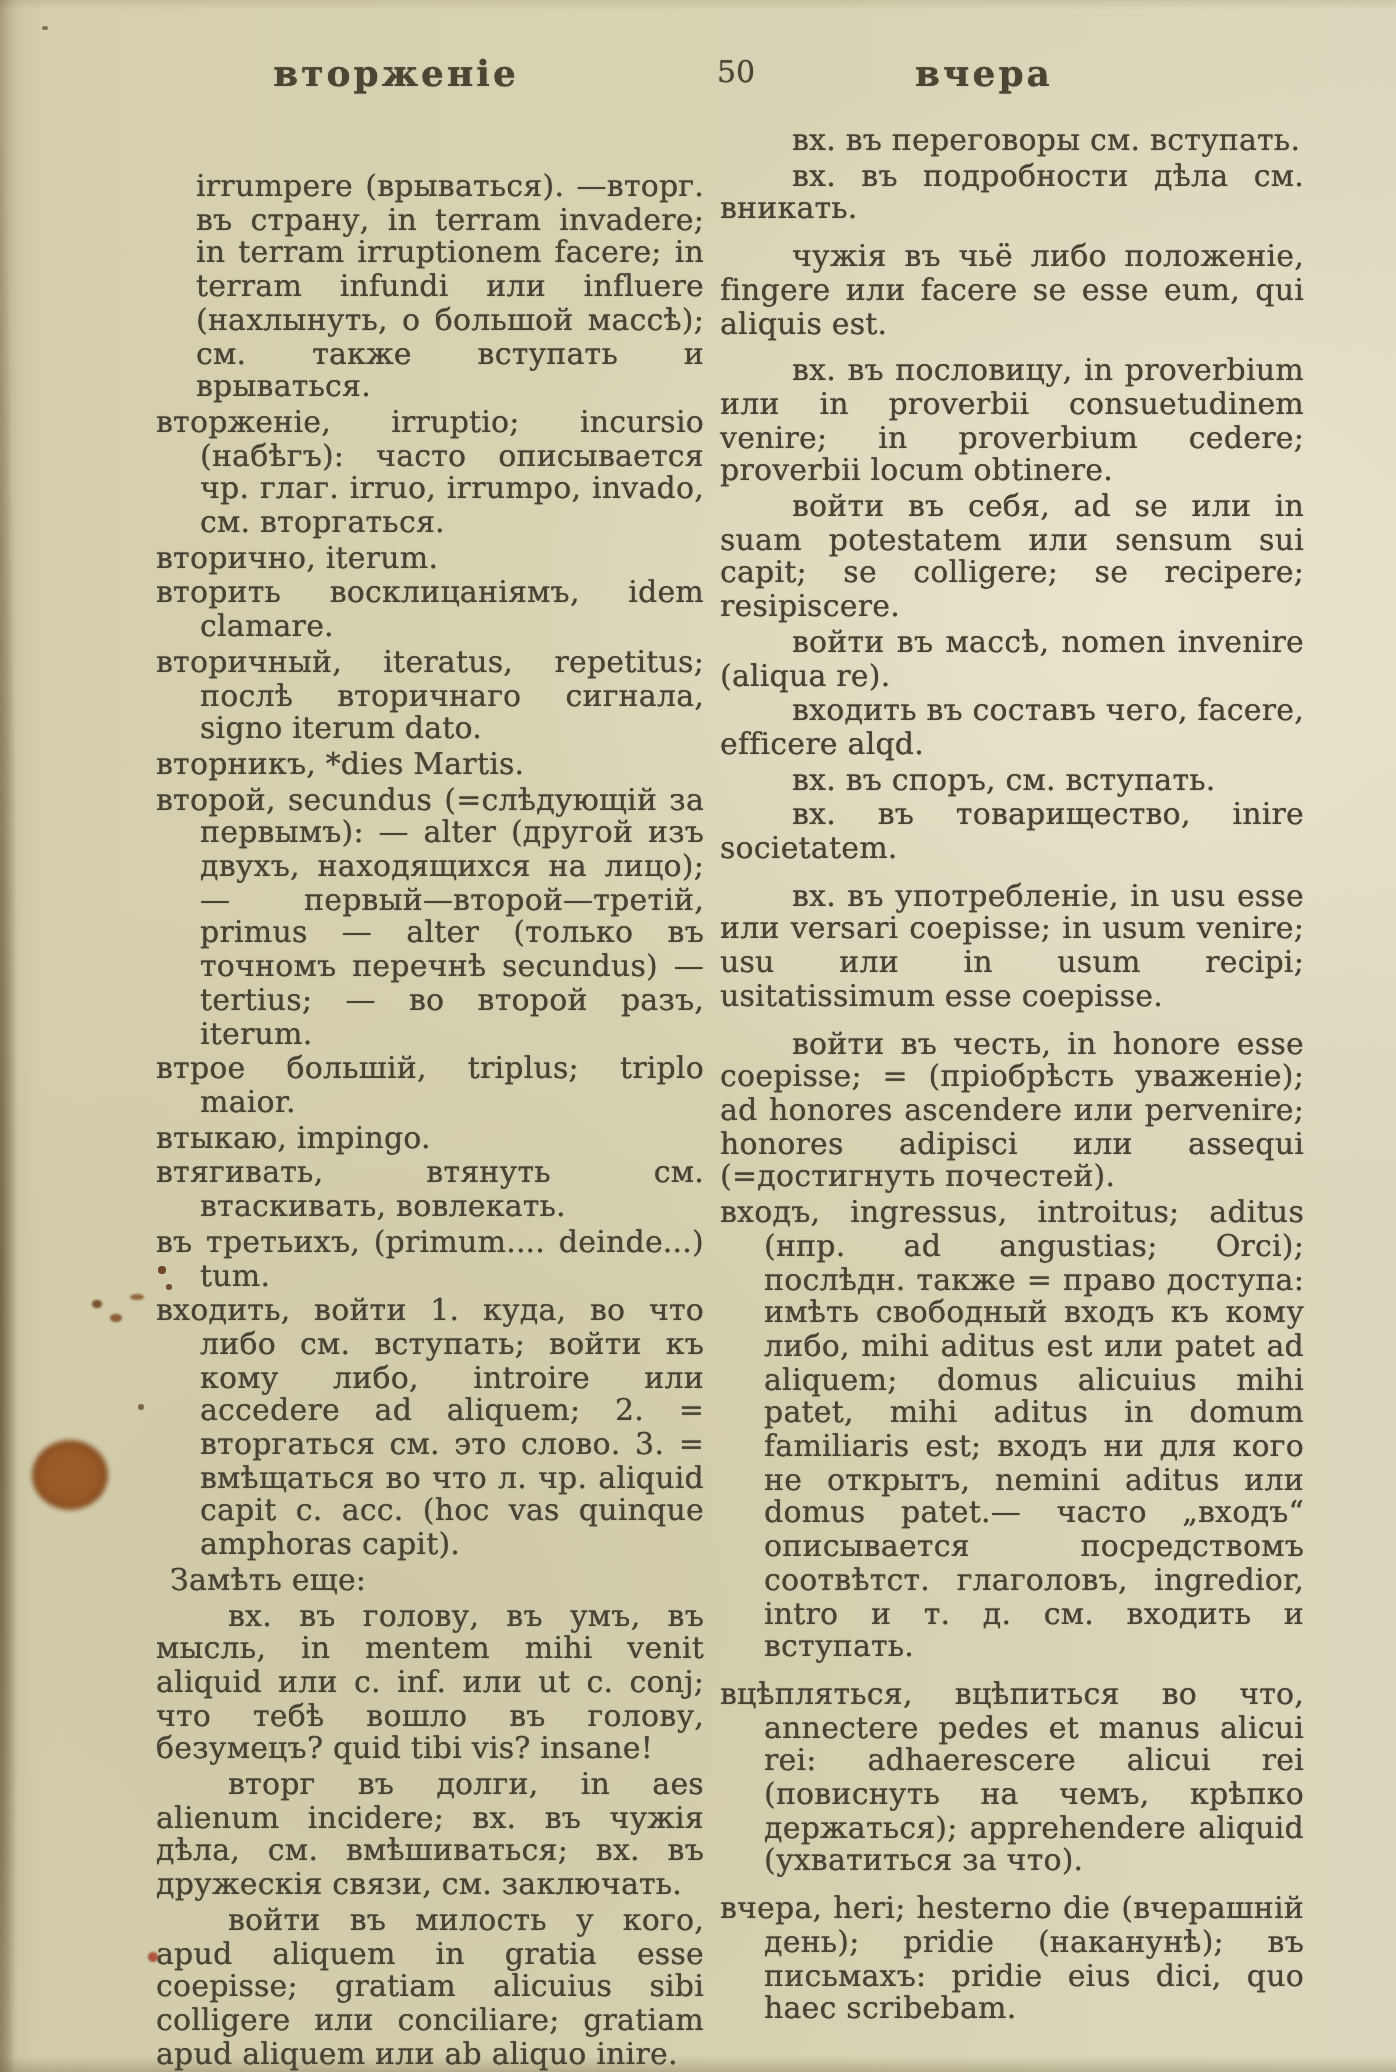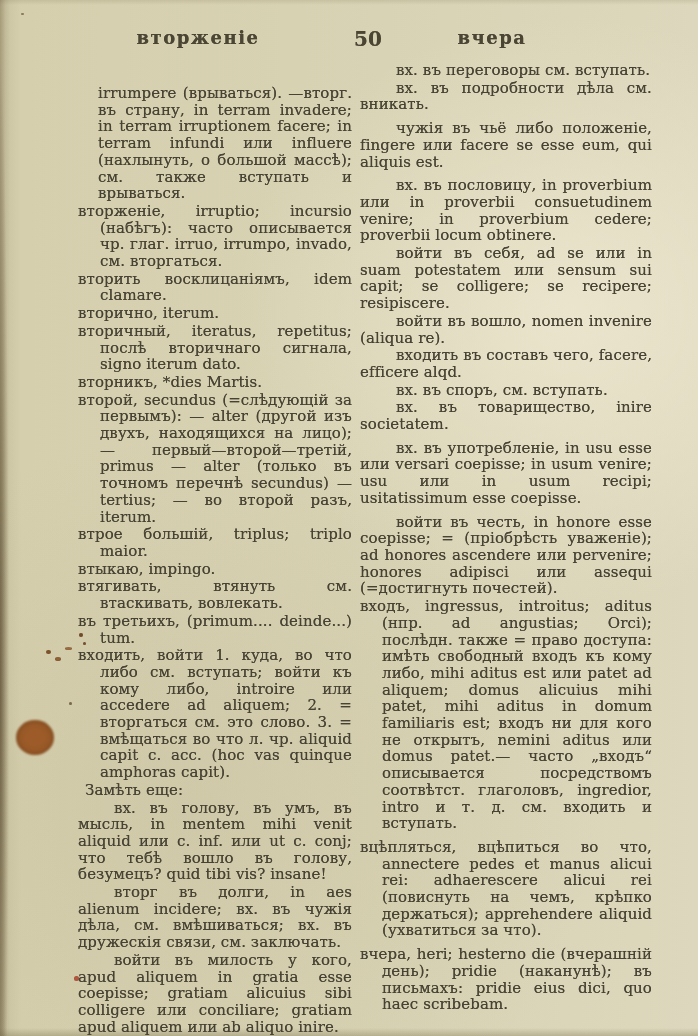--- a/index.html
+++ b/index.html
@@ -24,21 +24,21 @@
   }
   .edge-top{
     position:absolute;left:0;top:0;width:100%;height:5px;pointer-events:none;
     background:linear-gradient(180deg, rgba(105,95,62,.15), rgba(105,95,62,0));
   }
   .running-head{position:absolute;top:27px;left:0;width:100%;height:20px;}
   .rh{position:absolute;transform:translateX(-50%);white-space:nowrap;
       font-weight:bold;font-size:18px;letter-spacing:1.5px;color:#4b4634;
       text-shadow:0 0 .5px rgba(60,55,40,.7);}
   .rh-left{left:198px;}
-  .rh-num{left:368px;font-weight:bold;letter-spacing:0;font-size:20px;}
+  .rh-num{left:368px;font-weight:normal;letter-spacing:0;font-size:15px;}
   .rh-right{left:492px;}
   .col{position:absolute;top:58px;text-align:justify;
        font-size:15px;line-height:16.7px;letter-spacing:.1px;
        text-shadow:0 0 .5px rgba(62,57,42,.75);}
   .col-left{left:78px;width:274px;}
   .col-right{left:360px;width:292px;top:62px;}
   .para{margin:0 0 1px 0;}
   .entry{padding-left:22px;text-indent:-22px;}
   .sub{text-indent:36px;}
   .cont{padding-left:20px;margin-top:27px;}
@@ -57,43 +57,43 @@
   <header class="running-head">
     <span class="rh rh-left">вторженіе</span>
     <span class="rh rh-num">50</span>
     <span class="rh rh-right">вчера</span>
   </header>
 
   <main>
     <section class="col col-left">
         <p class="para cont">irrumpere (врываться). —вторг. въ страну, in terram invadere; in terram irruptionem facere; in terram infundi или influere (нахлынуть, о большой массѣ); см. также вступать и врываться.</p>
         <p class="para entry">вторженіе, irruptio; incursio (набѣгъ): часто описывается чр. глаг. irruo, irrumpo, invado, см. вторгаться.</p>
+        <p class="para entry">вторично, iterum.</p>
         <p class="para entry">вторить восклицаніямъ, idem clamare.</p>
-        <p class="para entry">вторично, iterum.</p>
         <p class="para entry">вторичный, iteratus, repetitus; послѣ вторичнаго сигнала, signo iterum dato.</p>
         <p class="para entry">вторникъ, *dies Martis.</p>
         <p class="para entry">второй, secundus (=слѣдующій за первымъ): — alter (другой изъ двухъ, находящихся на лицо); — первый—второй—третій, primus — alter (только въ точномъ перечнѣ secundus) — tertius; — во второй разъ, iterum.</p>
         <p class="para entry">втрое большій, triplus; triplo maior.</p>
         <p class="para entry">втыкаю, impingo.</p>
         <p class="para entry">втягивать, втянуть см. втаскивать, вовлекать.</p>
         <p class="para entry">въ третьихъ, (primum.... deinde...) tum.</p>
         <p class="para entry">входить, войти 1. куда, во что либо см. вступать; войти къ кому либо, introire или accedere ad aliquem; 2. = вторгаться см. это слово. 3. = вмѣщаться во что л. чр. aliquid capit c. acc. (hoc vas quinque amphoras capit).</p>
         <p class="para flush">Замѣть еще:</p>
         <p class="para sub">вх. въ голову, въ умъ, въ мысль, in mentem mihi venit aliquid или c. inf. или ut c. conj; что тебѣ вошло въ голову, безумецъ? quid tibi vis? insane!</p>
         <p class="para sub">вторг въ долги, in aes alienum incidere; вх. въ чужія дѣла, см. вмѣшиваться; вх. въ дружескія связи, см. заключать.</p>
         <p class="para sub">войти въ милость у кого, apud aliquem in gratia esse coepisse; gratiam alicuius sibi colligere или conciliare; gratiam apud aliquem или ab aliquo inire.</p>
         <p class="para sub">вх. въ обыкновеніе, in consuetudinem или in morem venire.</p>
       </section>
     <section class="col col-right">
         <p class="para sub">вх. въ переговоры см. вступать.</p>
         <p class="para sub">вх. въ подробности дѣла см. вникать.</p>
         <p class="para sub gap">чужія въ чьё либо положеніе, fingere или facere se esse eum, qui aliquis est.</p>
         <p class="para sub gap">вх. въ пословицу, in proverbium или in proverbii consuetudinem venire; in proverbium cedere; proverbii locum obtinere.</p>
         <p class="para sub">войти въ себя, ad se или in suam potestatem или sensum sui capit; se colligere; se recipere; resipiscere.</p>
-        <p class="para sub">войти въ вошло, nomen invenire (aliqua re).</p>
+        <p class="para sub">войти въ массѣ, nomen invenire (aliqua re).</p>
         <p class="para sub">входить въ составъ чего, facere, efficere alqd.</p>
         <p class="para sub">вх. въ споръ, см. вступать.</p>
         <p class="para sub">вх. въ товарищество, inire societatem.</p>
         <p class="para sub gap">вх. въ употребленіе, in usu esse или versari coepisse; in usum venire; usu или in usum recipi; usitatissimum esse coepisse.</p>
         <p class="para sub gap">войти въ честь, in honore esse coepisse; = (пріобрѣсть уваженіе); ad honores ascendere или pervenire; honores adipisci или assequi (=достигнуть почестей).</p>
         <p class="para entry">входъ, ingressus, introitus; aditus (нпр. ad angustias; Orci); послѣдн. также = право доступа: имѣть свободный входъ къ кому либо, mihi aditus est или patet ad aliquem; domus alicuius mihi patet, mihi aditus in domum familiaris est; входъ ни для кого не открытъ, nemini aditus или domus patet.— часто „входъ“ описывается посредствомъ соотвѣтст. глаголовъ, ingredior, intro и т. д. см. входить и вступать.</p>
         <p class="para entry gap">вцѣпляться, вцѣпиться во что, annectere pedes et manus alicui rei: adhaerescere alicui rei (повиснуть на чемъ, крѣпко держаться); apprehendere aliquid (ухватиться за что).</p>
         <p class="para entry gap">вчера, heri; hesterno die (вчерашній день); pridie (наканунѣ); въ письмахъ: pridie eius dici, quo haec scribebam.</p>
       </section>
   </main>

